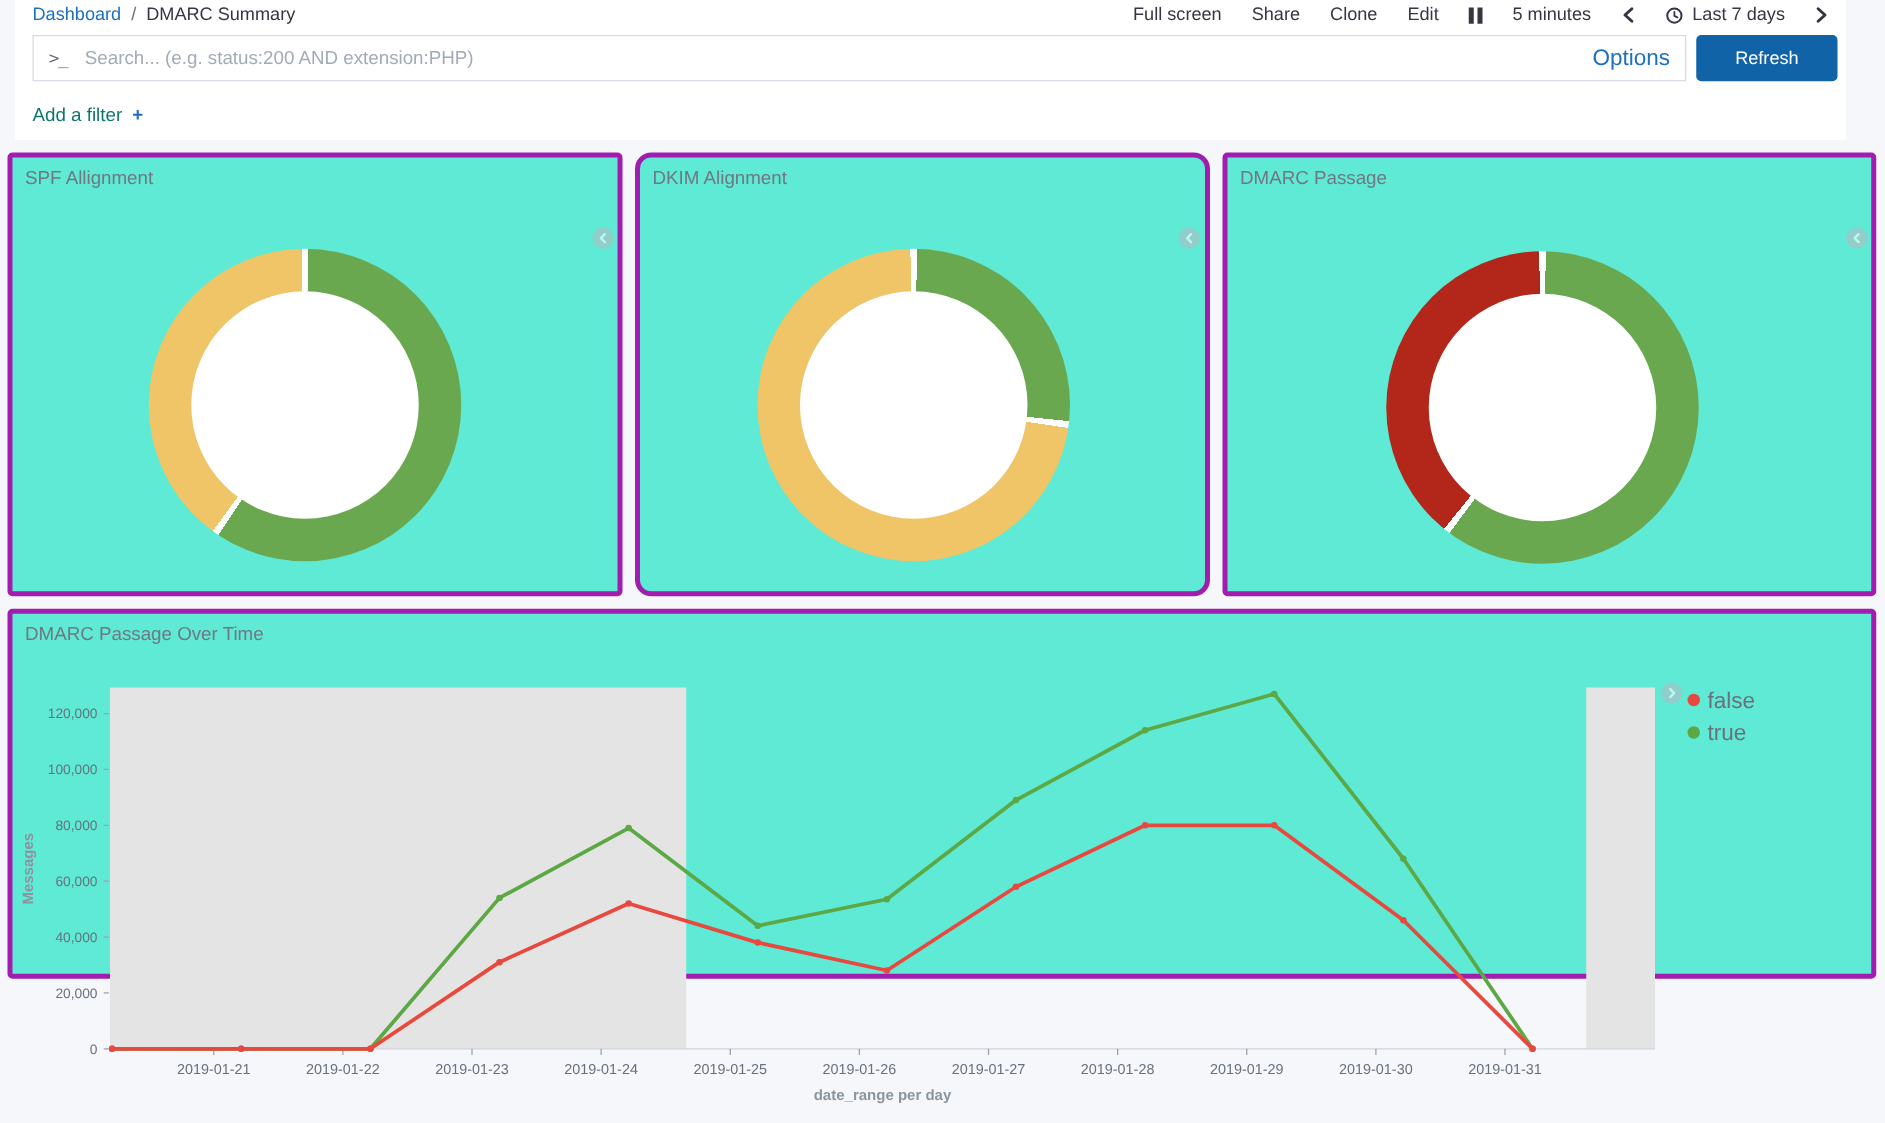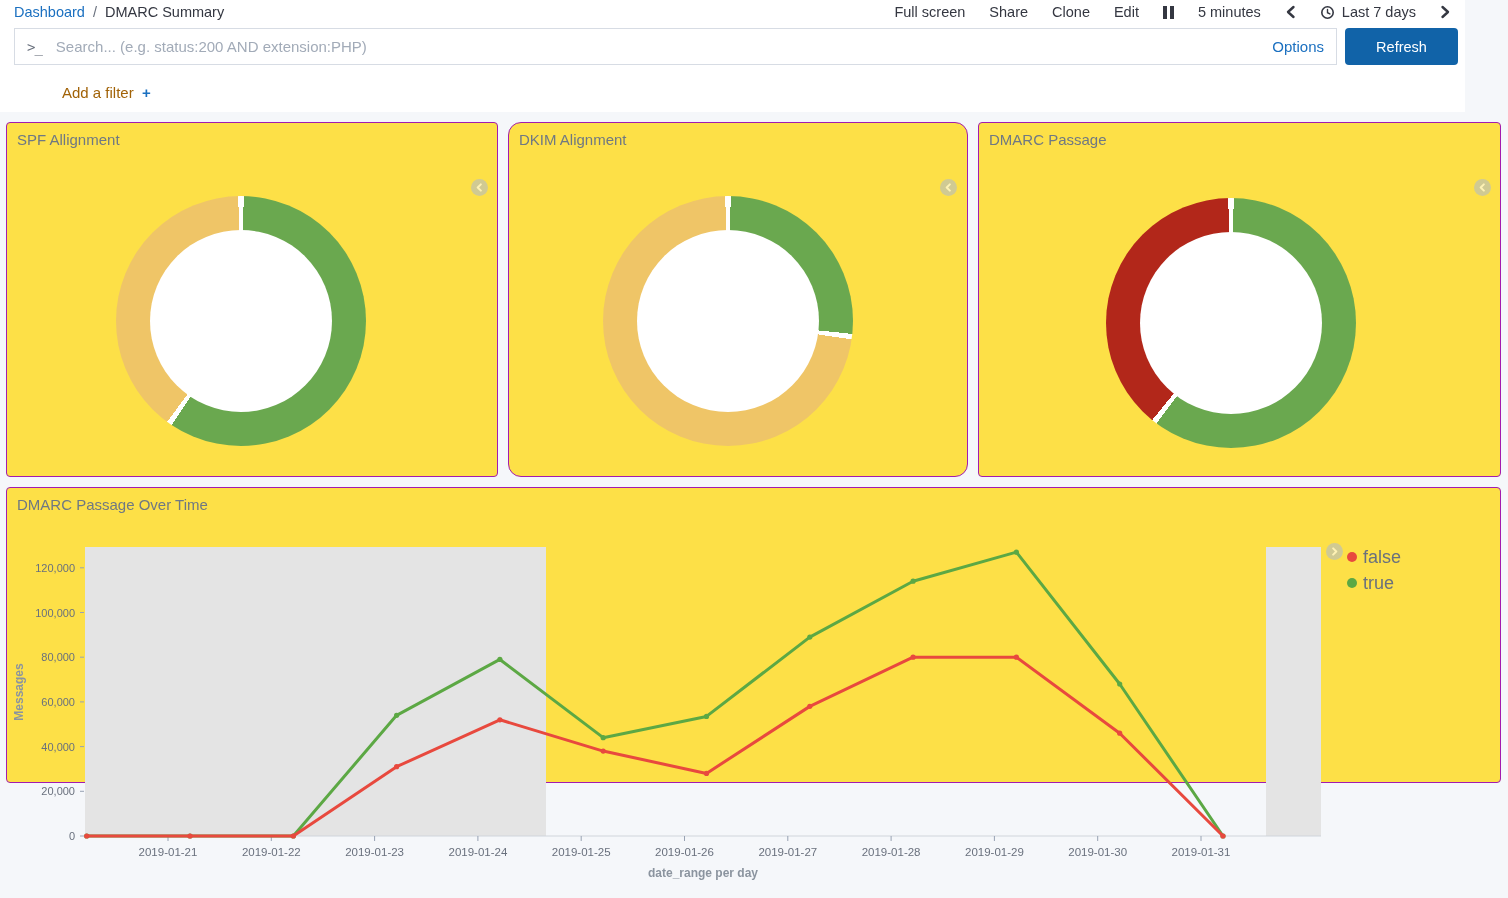--- a/index.html
+++ b/index.html
@@ -1,47 +1,47 @@
 <!DOCTYPE html>
 <html><head>
 <meta charset="utf-8">
 <style>
   * { margin:0; padding:0; box-sizing:border-box; }
   html,body { width:1508px; height:898px; overflow:hidden; }
   body { font-family:"Liberation Sans","DejaVu Sans",sans-serif; background:#f5f7fa; position:relative; }
 
-  .header { position:absolute; top:0; left:0; width:1465px; height:112px; background:#fff; }
+  .header { position:absolute; top:0; left:12px; width:1465px; height:112px; background:#fff; }
 
   
   .crumb-row { position:absolute; top:0; left:0; right:0; height:27px; }
   .crumbs { position:absolute; left:14px; top:4px; font-size:14.5px; color:#343741; display:flex; gap:8px; align-items:center; }
   .crumbs a { color:#1b70c0; text-decoration:none; cursor:pointer; }
   .crumbs .sep { color:#69707d; }
   .topnav { position:absolute; right:14px; top:4px; display:flex; align-items:center; gap:24px; font-size:14.5px; color:#343741;text-align:right; }
   .topnav span.navitem { cursor:pointer; }
   .pause { display:inline-flex; gap:3px; cursor:pointer; }
   .pause i { display:block; width:4px; height:13px; background:#343741; }
   .timegroup { display:flex; align-items:center; gap:7px; cursor:pointer; }
 
   
   .query-row { position:absolute; top:28px; left:14px; right:7px; height:37px; display:flex; gap:8px; }
   .query-box { flex:1; border:1px solid #d7dce4; background:#fff; display:flex; align-items:center; padding:0 12px; }
   .prompt-ico { font-family:"DejaVu Sans Mono",monospace; font-size:14px; color:#69707d; letter-spacing:-1px; margin-right:14px; }
   .query-box input { flex:1; border:none; outline:none; font-size:15px; color:#c2410c; font-family:inherit; }
   .query-box input::placeholder { color:#a2abb8; }
-  .options-link { color:#1b70c0; font-size:15px; margin-left:10px; cursor:pointer; }
+  .options-link { color:#1b70c0; font-size:18px; margin-left:10px; cursor:pointer; }
   .refresh-btn { width:113px; height:37px; background:#1163a8; color:#fff; border:none; border-radius:4px; font-size:14.5px; font-family:inherit; cursor:pointer; }
 
   
   .filter-row { position:absolute; top:84px; left:14px; font-size:15px; }
-  .filter-row a { color:#a16207; text-decoration:none; cursor:pointer;margin-left:48px; }
+  .filter-row a { color:#0f766e; text-decoration:none; cursor:pointer; }
   .filter-row .plus { color:#1b70c0; font-weight:bold; margin-left:4px; }
 
   
-  .panel { position:absolute; background:#fde047; border:1px solid #a21caf; border-radius:4px; }
+  .panel { position:absolute; background:#5eead4; border:4px solid #a21caf; border-radius:4px; }
   #p1 { left:6px;   top:122px; width:492px;  height:355px; }
   #p2 { left:508px; top:122px; width:460px;  height:355px;border-radius:13px; }
   #p3 { left:978px; top:122px; width:523px;  height:355px; }
   #p4 { left:6px;   top:487px; width:1495px; height:296px; }
   .panel-title { position:absolute; left:10px; top:8px; font-size:15px; color:#6f7883; }
 
   .donut { position:absolute; width:250px; height:250px; border-radius:50%; cursor:pointer; }
   .donut::after { content:""; position:absolute; inset:34px; background:#fff; border-radius:50%; }
   #d1 { left:109px; top:73px; }
   #d2 { left:94px;  top:73px; }

